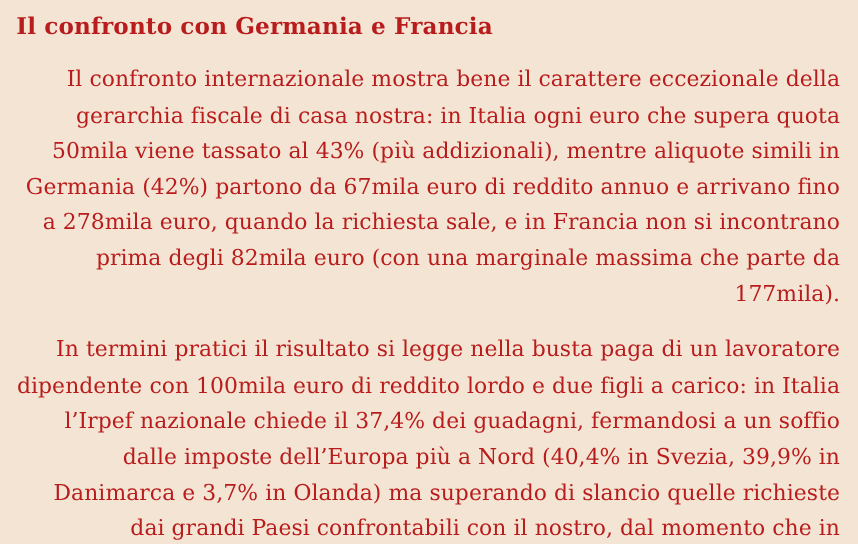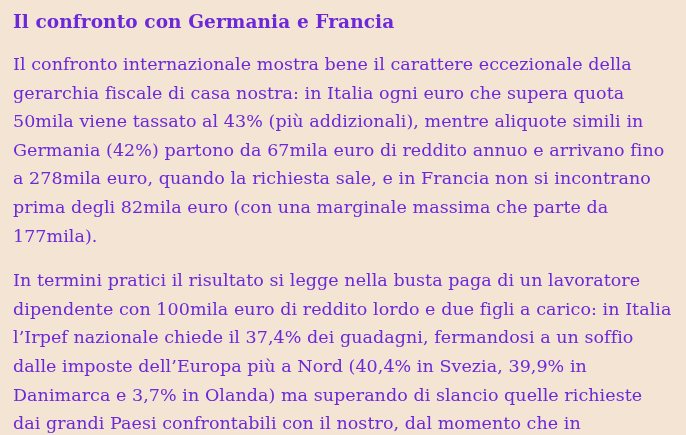--- a/index.html
+++ b/index.html
@@ -10,39 +10,39 @@
     width: 686px;
     height: 435px;
     background: #f3e4d3;
     overflow: hidden;
   }
   .article {
     box-sizing: border-box;
     width: 686px;
     height: 435px;
     padding: 6px 14px 0 13px;
-    color: #6d28d9;
+    color: #b91c1c;
     font-family: "DejaVu Serif", "Liberation Serif", serif;
   }
   .article h1 {
     margin: 4px 0 0 0;
     font-size: 18.5px;
     font-weight: 700;
     line-height: 1.3;
     letter-spacing: 0.1px;
   }
   .article p {
     margin: 16px 0 0 0;
     font-size: 17.5px;
     font-weight: 400;
     line-height: 28.6px;
     letter-spacing: 0.05px;
     font-variant-numeric: oldstyle-nums;
     font-feature-settings: "onum" 1;
-    text-align: left;
+    text-align: right;
   }
 </style>
 </head>
 <body>
 
 <div class="article">
   <h1>Il confronto con Germania e Francia</h1>
   <p>Il confronto internazionale mostra bene il carattere eccezionale della gerarchia fiscale di casa nostra: in Italia ogni euro che supera quota 50mila viene tassato al 43% (più addizionali), mentre aliquote simili in Germania (42%) partono da 67mila euro di reddito annuo e arrivano fino a 278mila euro, quando la richiesta sale, e in Francia non si incontrano prima degli 82mila euro (con una marginale massima che parte da 177mila).</p>
   <p>In termini pratici il risultato si legge nella busta paga di un lavoratore dipendente con 100mila euro di reddito lordo e due figli a carico: in Italia l’Irpef nazionale chiede il 37,4% dei guadagni, fermandosi a un soffio dalle imposte dell’Europa più a Nord (40,4% in Svezia, 39,9% in Danimarca e 3,7% in Olanda) ma superando di slancio quelle richieste dai grandi Paesi confrontabili con il nostro, dal momento che in Germania il conto si ferma al 24% e in Francia crolla al 9,8% grazie al quoziente famigliare (qui la fonte dei dati è l’Ocse).</p>
 </div>

